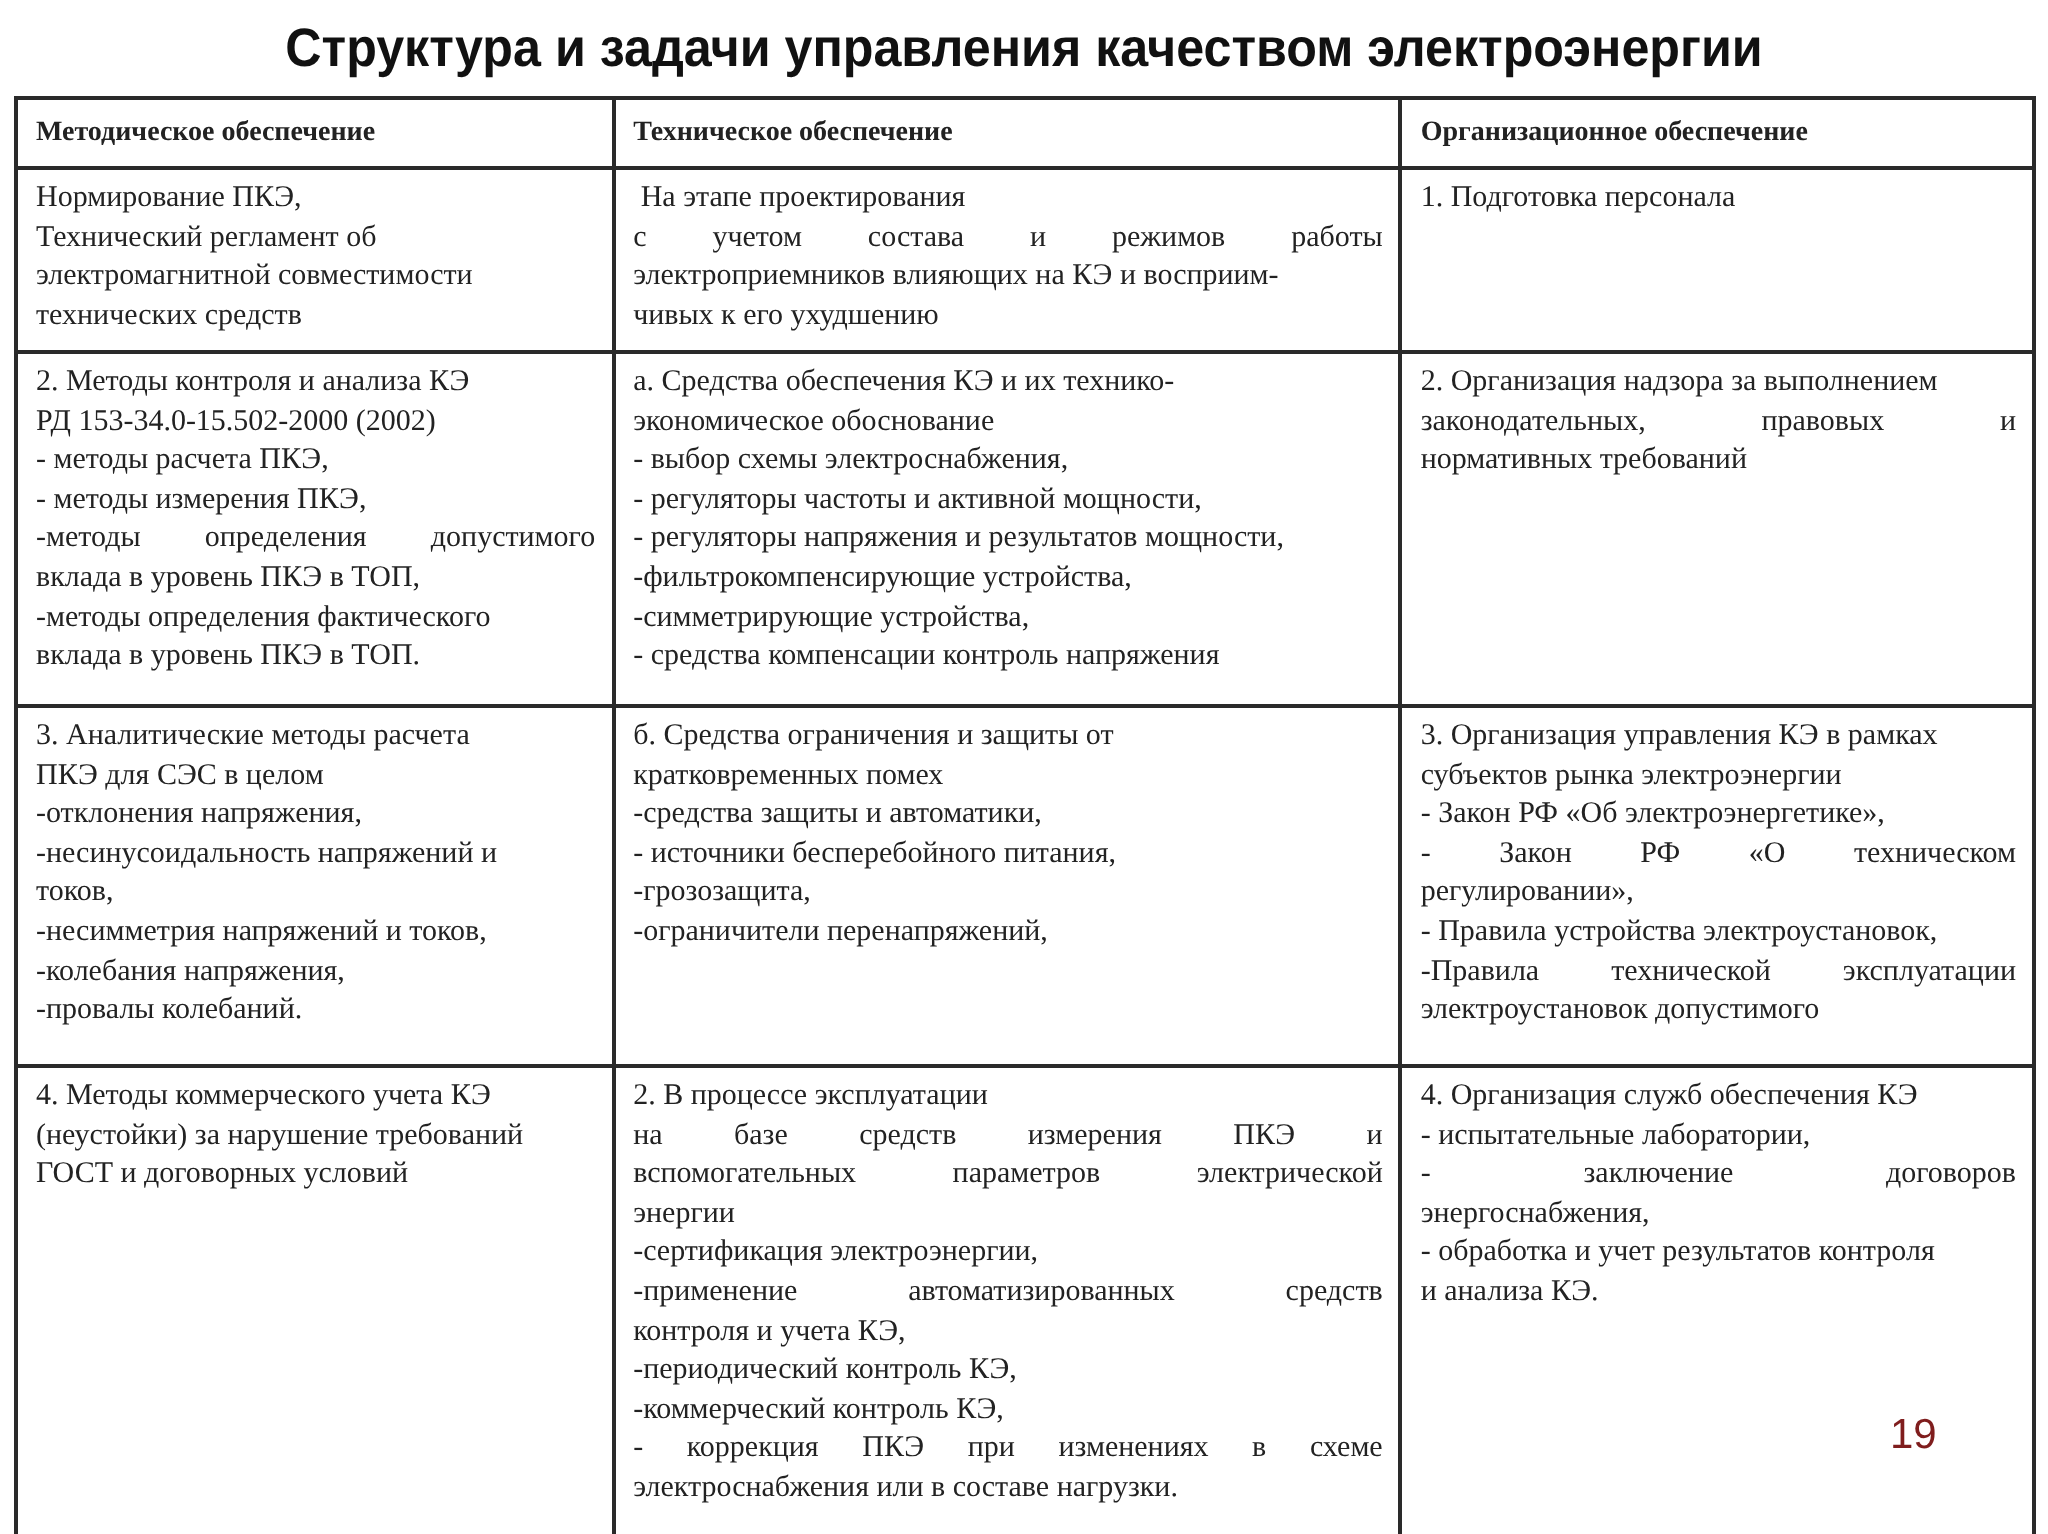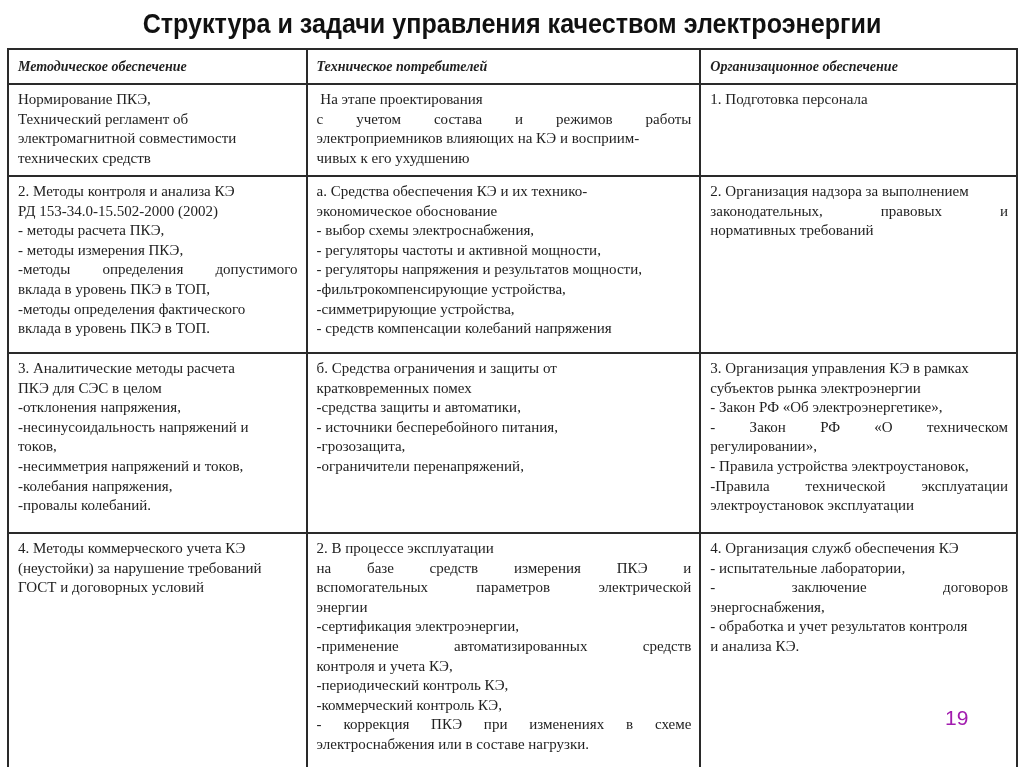--- a/index.html
+++ b/index.html
@@ -50,21 +50,20 @@
       text-align: left;
       font-size: 14px;
       height: 33px;
       vertical-align: middle;
     }
     .cell-inner {
       padding: 5px 8px 4px 9px;
     }
     .qtable th .cell-inner {
       padding: 0 10px 0 9px;
-      font-style: italic;
     }
     .line {
       display: block;
       white-space: nowrap;
     }
     .line.justify {
       text-align: justify;
       text-align-last: justify;
       white-space: normal;
     }
@@ -74,42 +73,42 @@
     .row-4 td { height: 234px; }
     .col-1 { width: 298px; }
     .col-2 { width: 393px; }
     .col-3 { width: 316px; }
     .page-number {
       position: absolute;
       left: 945px;
       top: 706px;
       font-family: "Liberation Sans", sans-serif;
       font-size: 21px;
-      color: #a21caf;
+      color: #7f1d1d;
       text-align: right;
     }
   </style>
 </head>
 <body>
 
 <div class="slide-title">Структура и задачи управления качеством электроэнергии</div>
 
 <table class="qtable">
   <colgroup>
     <col class="col-1">
     <col class="col-2">
     <col class="col-3">
   </colgroup>
   <thead>
     <tr>
       <th>
           <div class="cell-inner">Методическое обеспечение</div>
         </th>
       <th>
-          <div class="cell-inner">Техническое потребителей</div>
+          <div class="cell-inner">Техническое обеспечение</div>
         </th>
       <th>
           <div class="cell-inner">Организационное обеспечение</div>
         </th>
     </tr>
   </thead>
   <tbody>
 
     <tr class="row-1">
       <td>
@@ -150,21 +149,21 @@
         </td>
       <td>
           <div class="cell-inner">
         <span class="line">а. Средства обеспечения КЭ и их технико-</span>
         <span class="line">экономическое обоснование</span>
         <span class="line">- выбор схемы электроснабжения,</span>
         <span class="line">- регуляторы частоты и активной мощности,</span>
         <span class="line">- регуляторы напряжения и результатов мощности,</span>
         <span class="line">-фильтрокомпенсирующие устройства,</span>
         <span class="line">-симметрирующие устройства,</span>
-        <span class="line">- средств компенсации колебаний напряжения</span>
+        <span class="line">- средства компенсации контроль напряжения</span>
       </div>
         </td>
       <td>
           <div class="cell-inner">
         <span class="line">2. Организация надзора за выполнением</span>
         <span class="line justify">законодательных, правовых и</span>
         <span class="line">нормативных требований</span>
       </div>
         </td>
     </tr>
@@ -194,21 +193,21 @@
         </td>
       <td>
           <div class="cell-inner">
         <span class="line">3. Организация управления КЭ в рамках</span>
         <span class="line">субъектов рынка электроэнергии</span>
         <span class="line">- Закон РФ «Об электроэнергетике»,</span>
         <span class="line justify">- Закон РФ «О техническом</span>
         <span class="line">регулировании»,</span>
         <span class="line">- Правила устройства электроустановок,</span>
         <span class="line justify">-Правила технической эксплуатации</span>
-        <span class="line">электроустановок эксплуатации</span>
+        <span class="line">электроустановок допустимого</span>
       </div>
         </td>
     </tr>
 
     <tr class="row-4">
       <td>
           <div class="cell-inner">
         <span class="line">4. Методы коммерческого учета КЭ</span>
         <span class="line">(неустойки) за нарушение требований</span>
         <span class="line">ГОСТ и договорных условий</span>

